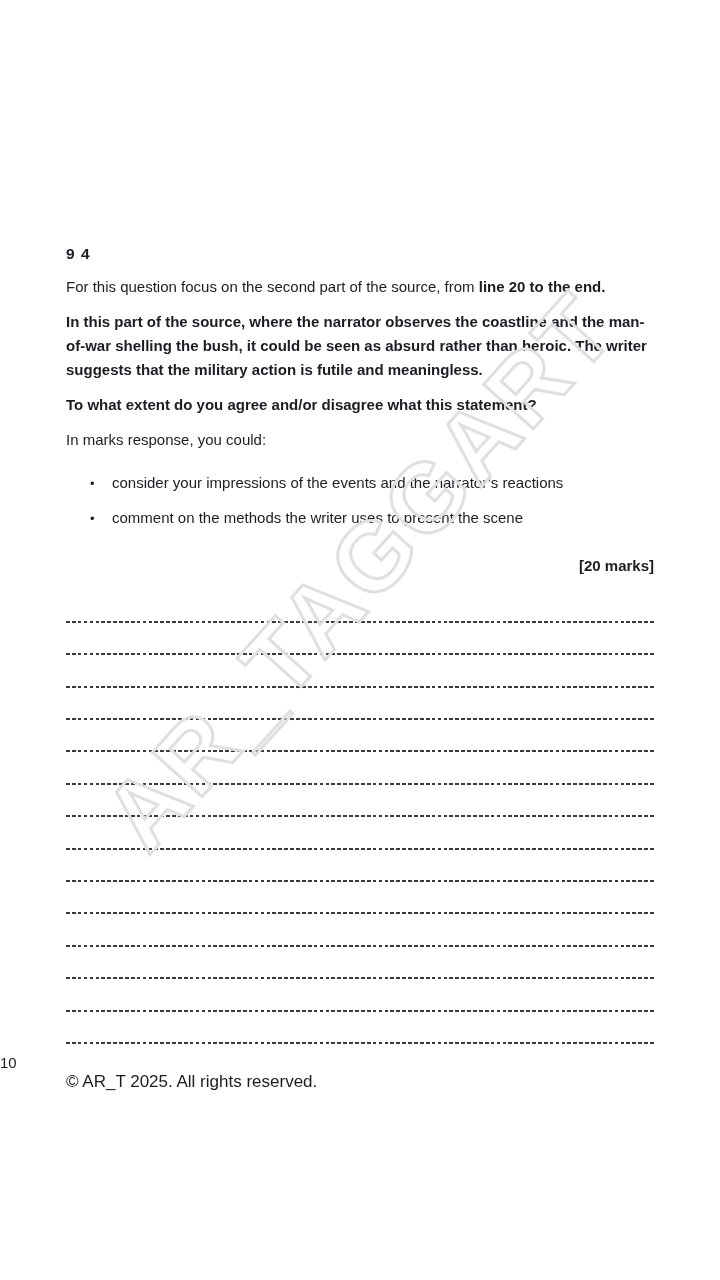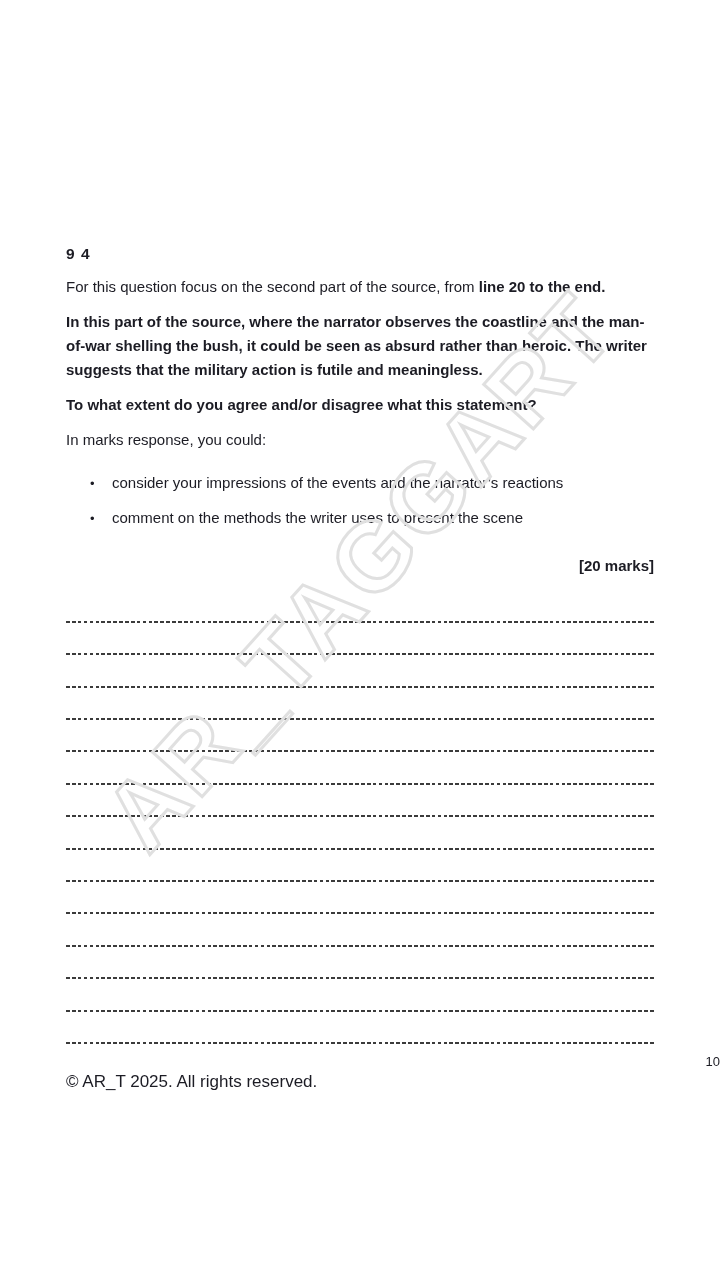--- a/index.html
+++ b/index.html
@@ -74,22 +74,22 @@
     color: transparent;
     -webkit-text-stroke: 3px #e0e0e0;
     text-stroke: 3px #e0e0e0;
     z-index: 5;
     pointer-events: none;
   }
   .page-number {
     position: absolute;
     left: 0; top: 1054px;
     width: 720px;
-    text-align: right;
-    font-size: 13px;
+    text-align: left;
+    font-size: 15px;
     z-index: 1;
   }
   .copyright {
     position: absolute;
     left: 66px; top: 1072px;
     font-size: 17px;
     z-index: 1;
   }
 </style>
 </head>

